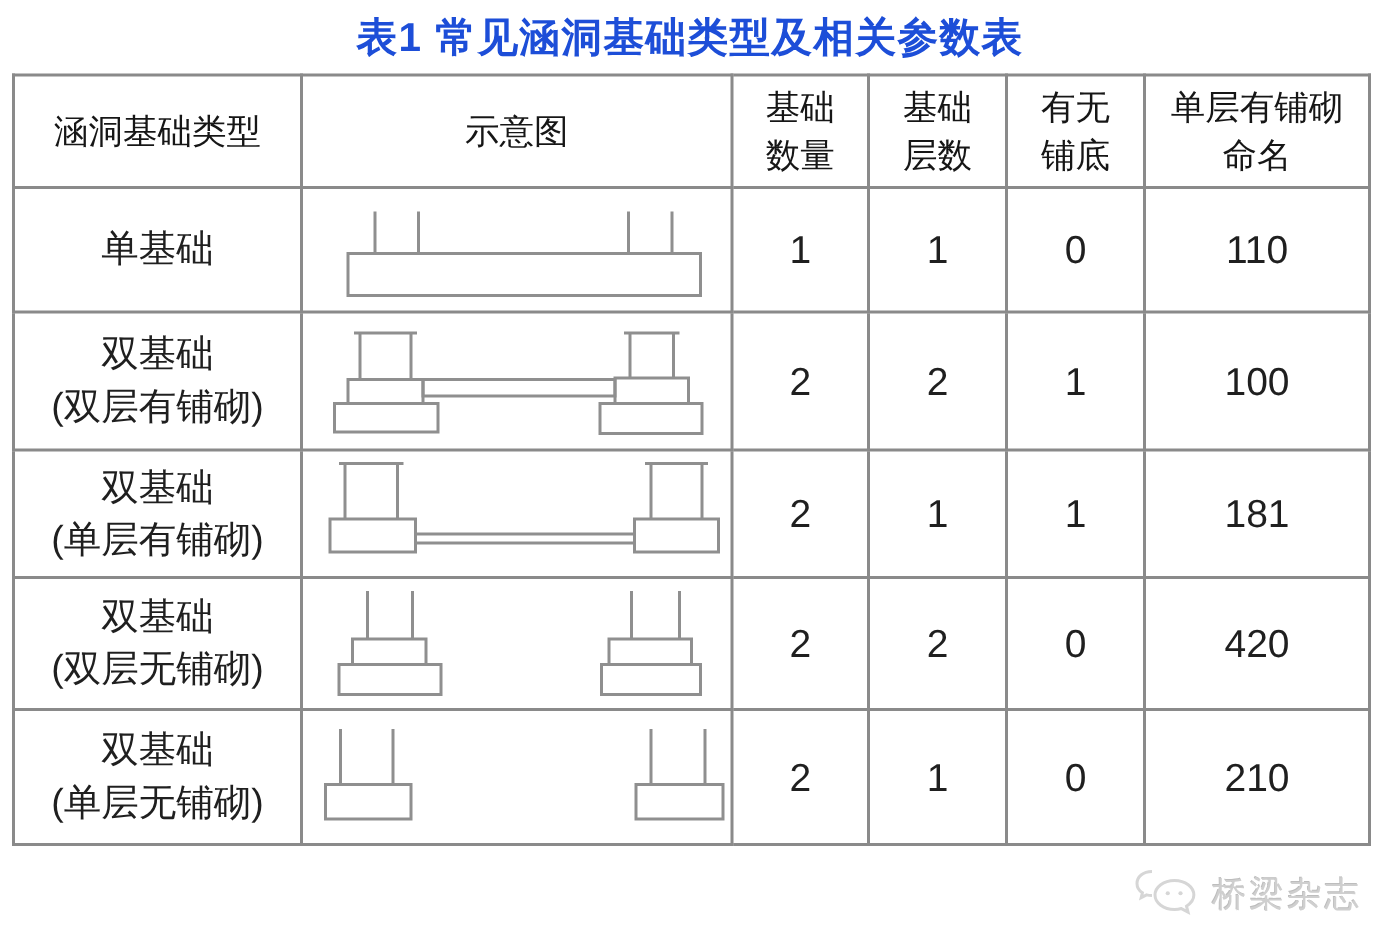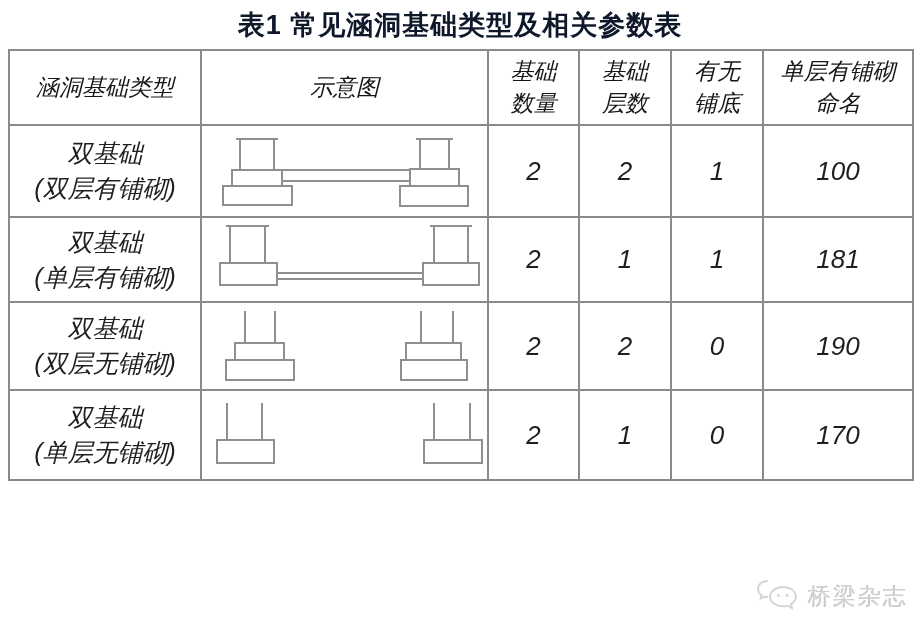--- a/index.html
+++ b/index.html
@@ -18,28 +18,27 @@
     color:var(--text);
     position:relative;
     overflow:hidden;
   }
   .page-title{
     margin:7px 0 6px 0;
     text-align:center;
     font-size:27px;
     font-weight:bold;
     letter-spacing:1px;
-    color:#0f172a;
+    color:#1d4ed8;
   }
   table.params{
     border-collapse:collapse;
     table-layout:fixed;
     margin-left:8px;
     width:904px;
-    font-style:italic;
   }
   table.params td, table.params th{
     border:2px solid var(--grid);
     padding:0;
     text-align:center;
     vertical-align:middle;
     font-weight:normal;
     overflow:hidden;
   }
   th.hcell{
@@ -99,20 +98,36 @@
       <th class="hcell">基础
 层数</th>
       <th class="hcell">有无
 铺底</th>
       <th class="hcell">单层有铺砌
 命名</th>
     </tr>
   </thead>
   <tbody>
 
+    <tr style="height:83px">
+      <td class="type-cell">单基础</td>
+      <td class="schem-cell">
+        <svg width="283" height="79" viewBox="0 0 283 79" fill="none" stroke="currentColor" stroke-width="2">
+          <line x1="48" y1="14" x2="48" y2="42"></line>
+            <line x1="77" y1="14" x2="77" y2="42"></line>
+          <line x1="217" y1="14" x2="217" y2="42"></line>
+            <line x1="246" y1="14" x2="246" y2="42"></line>
+          <rect x="30" y="42" width="235" height="28"></rect>
+        </svg>
+      </td>
+      <td class="num-cell">1</td>
+      <td class="num-cell">1</td>
+      <td class="num-cell">0</td>
+      <td class="num-cell">110</td>
+    </tr>
 
     <tr style="height:92px">
       <td class="type-cell">双基础
 (双层有铺砌)</td>
       <td class="schem-cell">
         <svg width="283" height="88" viewBox="0 0 283 88" fill="none" stroke="currentColor" stroke-width="2">
           <line x1="34" y1="12" x2="76" y2="12"></line>
           <line x1="38" y1="12" x2="38" y2="43"></line>
             <line x1="72" y1="12" x2="72" y2="43"></line>
           <rect x="80" y="43" width="128" height="11"></rect>
@@ -164,40 +179,40 @@
           <rect x="24" y="56" width="68" height="20"></rect>
           <line x1="219" y1="7" x2="219" y2="39"></line>
             <line x1="251" y1="7" x2="251" y2="39"></line>
           <rect x="204" y="39" width="55" height="17"></rect>
           <rect x="199" y="56" width="66" height="20"></rect>
         </svg>
       </td>
       <td class="num-cell">2</td>
       <td class="num-cell">2</td>
       <td class="num-cell">0</td>
-      <td class="num-cell">190</td>
+      <td class="num-cell">420</td>
     </tr>
 
     <tr style="height:90px">
       <td class="type-cell">双基础
 (单层无铺砌)</td>
       <td class="schem-cell">
         <svg width="283" height="86" viewBox="0 0 283 86" fill="none" stroke="currentColor" stroke-width="2">
           <line x1="25" y1="11" x2="25" y2="48"></line>
             <line x1="60" y1="11" x2="60" y2="48"></line>
           <rect x="15" y="48" width="57" height="23"></rect>
           <line x1="232" y1="11" x2="232" y2="48"></line>
             <line x1="268" y1="11" x2="268" y2="48"></line>
           <rect x="222" y="48" width="58" height="23"></rect>
         </svg>
       </td>
       <td class="num-cell">2</td>
       <td class="num-cell">1</td>
       <td class="num-cell">0</td>
-      <td class="num-cell">170</td>
+      <td class="num-cell">210</td>
     </tr>
 
   </tbody>
 </table>
 
 <div class="watermark">
   <svg width="46" height="40" viewBox="0 0 46 40" fill="none" stroke="currentColor" stroke-width="2">
     <path d="M14 5 C8 5 4 8.5 4 13 C4 15.6 5.4 17.8 7.6 19.2 L6.8 22.4 L10.4 20.6 C11.5 20.9 12.7 21 14 21"></path>
     <path d="M29 11 C21.8 11 16 15.3 16 20.7 C16 26 21.8 30.3 29 30.3 C30.6 30.3 32.2 30.1 33.6 29.7 L38 32 L37 28.1 C39.8 26.3 41.9 23.7 41.9 20.7 C41.9 15.3 36.2 11 29 11 Z"></path>
     <circle cx="24.5" cy="19.5" r="1.4" fill="currentColor" stroke="none"></circle>

